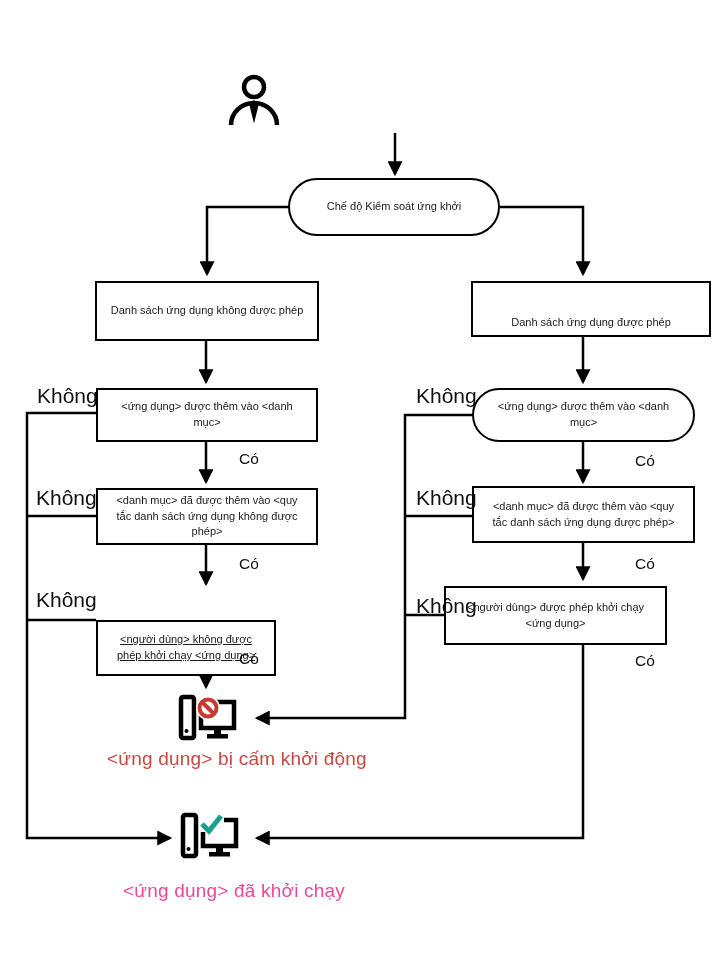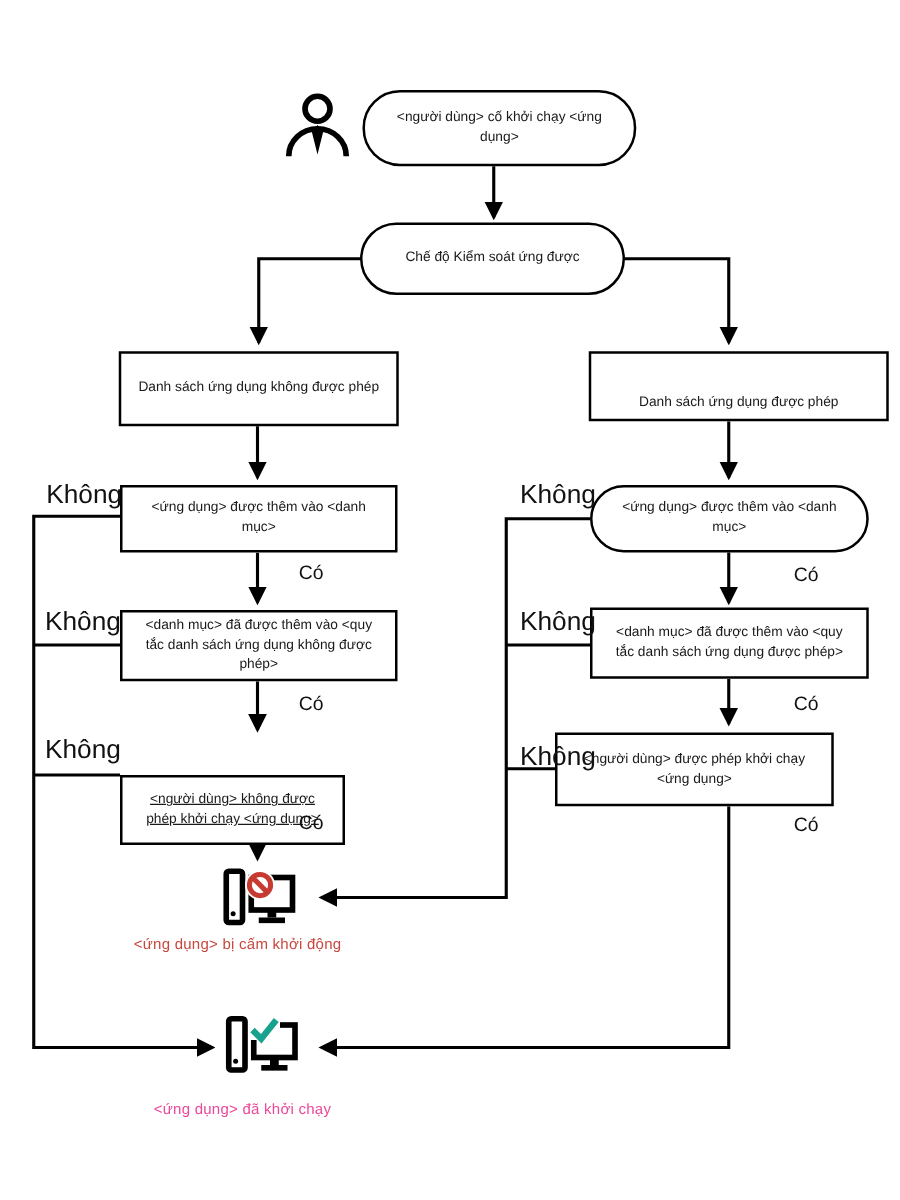--- a/index.html
+++ b/index.html
@@ -7,21 +7,21 @@
   .canvas{position:relative;width:720px;height:960px;background:#ffffff;overflow:hidden;}
   .wires{position:absolute;left:0;top:0;width:720px;height:960px;pointer-events:none;}
   .node{
     position:absolute;border:2.5px solid #000;background:#fff;
     display:flex;align-items:center;justify-content:center;text-align:center;
     font-size:11px;line-height:1.45;padding:4px 12px;box-sizing:border-box;
   }
   .stadium{border-radius:30px;}
   .branch-label{position:absolute;font-size:21px;color:#111;}
   .yes-label{position:absolute;font-size:15.5px;color:#111;}
-  .result-text{position:absolute;font-size:12px;letter-spacing:.2px;}
+  .result-text{position:absolute;font-size:19px;letter-spacing:.2px;}
   .icon-wrap{position:absolute;}
 </style>
 </head>
 <body>
 
 <div class="canvas">
 
   <svg class="wires" viewBox="0 0 720 960" xmlns="http://www.w3.org/2000/svg">
     <defs>
       <marker id="arrow" viewBox="0 0 10 10" refX="8.5" refY="5" markerWidth="6" markerHeight="6" orient="auto-start-reverse">
@@ -53,26 +53,23 @@
   </svg>
 
   <div class="icon-wrap" style="left:227px;top:74px;width:58px;height:52px;">
     <svg width="58" height="52" viewBox="0 0 58 52" xmlns="http://www.w3.org/2000/svg">
       <circle cx="27" cy="13" r="10" fill="none" stroke="#000" stroke-width="4.5"></circle>
       <path d="M4,51 a23,22 0 0 1 46,0" fill="none" stroke="#000" stroke-width="4.5"></path>
       <path d="M27,26 l4.5,5.5 -4.5,18 -4.5,-18 z" fill="#000"></path>
     </svg>
   </div>
 
-  <div class="node stadium" style="left:290px;top:72px;width:219px;height:61px;">
-    <span>&lt;người dùng&gt; cố khởi chạy &lt;ứng dụng&gt;</span>
-  </div>
 
   <div class="node stadium" style="left:288px;top:178px;width:212px;height:58px;">
-    <span>Chế độ Kiểm soát ứng được</span>
+    <span>Chế độ Kiểm soát ứng khởi</span>
   </div>
 
   <div class="node" style="left:95px;top:281px;width:224px;height:60px;">
     <span>Danh sách ứng dụng không được phép</span>
   </div>
 
   <div class="node" style="left:471px;top:281px;width:240px;height:56px;align-items:flex-end;">
     <span>Danh sách ứng dụng được phép</span>
   </div>
 

